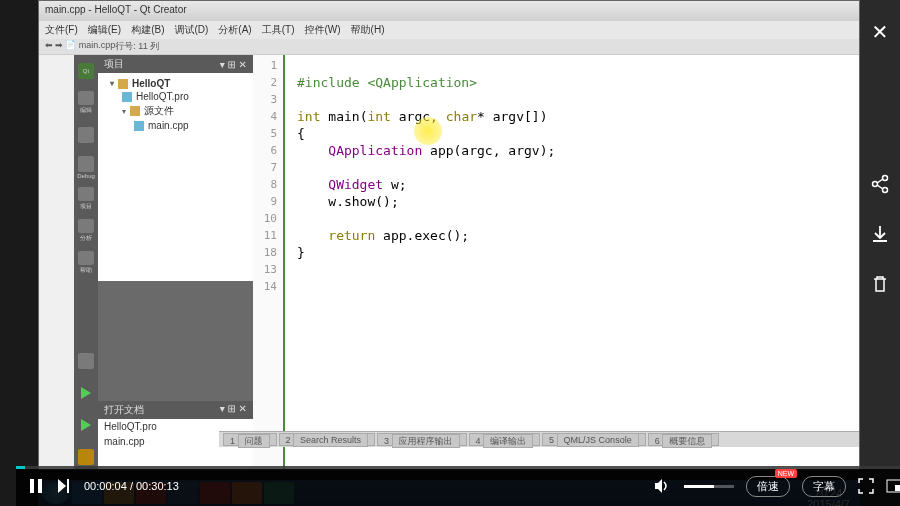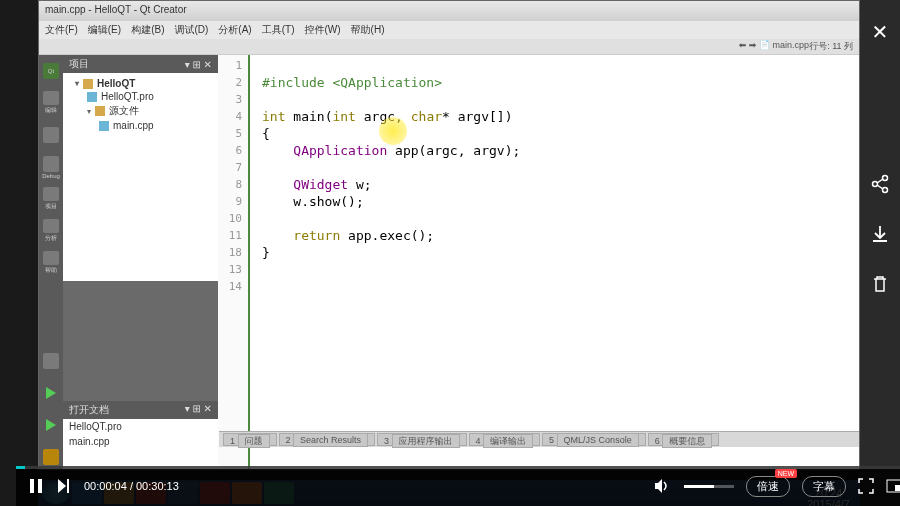--- a/index.html
+++ b/index.html
@@ -3,23 +3,23 @@
 <meta charset="utf-8">
 <style>
 * { margin: 0; padding: 0; box-sizing: border-box; }
 body { width: 900px; height: 506px; background: #000; font-family: "Microsoft YaHei", sans-serif; overflow: hidden; position: relative; }
 
 .video-area { position: absolute; top: 0; left: 0; width: 860px; height: 506px; background: #1a1a1a; }
 .qt-window { position: absolute; top: 0; left: 38px; width: 822px; height: 470px; background: #f0f0f0; border: 1px solid #666; }
 .qt-titlebar { height: 20px; background: linear-gradient(#e8e8e8, #d0d0d0); font-size: 10px; padding: 3px 6px; color: #333; }
 .qt-menubar { height: 18px; background: #e8e8e8; font-size: 10px; padding: 2px 6px; display: flex; gap: 10px; color: #333; }
 .qt-menubar span { cursor: default; }
-.qt-toolbar2 { height: 16px; background: #e0e0e0; border-bottom: 1px solid #ccc; font-size: 9px; padding: 1px 6px; color: #555; display: flex; justify-content: flex-end; }
-
-.qt-body { display: flex; height: calc(100% - 54px); }
+.qt-toolbar2 { height: 16px; background: #e0e0e0; border-bottom: 1px solid #ccc; font-size: 9px; padding: 1px 6px; color: #555; display: flex; justify-content: flex-start; }
+
+.qt-body { display: flex; height: calc(100% - 54px); margin-left: 35px; }
 .qt-leftbar { width: 24px; background: #5a5a5a; display: flex; flex-direction: column; align-items: center; padding-top: 4px; gap: 8px; }
 .qt-leftbar-item { width: 20px; height: 24px; display: flex; flex-direction: column; align-items: center; justify-content: center; font-size: 6px; color: #ccc; }
 .qt-leftbar-icon { width: 16px; height: 16px; background: #7a7a7a; border-radius: 2px; margin-bottom: 1px; display: flex; align-items: center; justify-content: center; }
 .qt-leftbar-icon.active { background: #4a7a3a; }
 
 .qt-sidebar { width: 155px; background: #6a6a6a; display: flex; flex-direction: column; }
 .qt-project-hdr { height: 18px; background: #5a5a5a; color: #ddd; font-size: 10px; padding: 2px 6px; display: flex; justify-content: space-between; align-items: center; }
 .qt-tree { flex: 1; background: #fff; font-size: 10px; color: #333; padding: 4px; overflow: hidden; }
 .tree-item { padding: 1px 0 1px 8px; display: flex; align-items: center; gap: 4px; }
 .tree-item.l1 { padding-left: 8px; font-weight: bold; }

